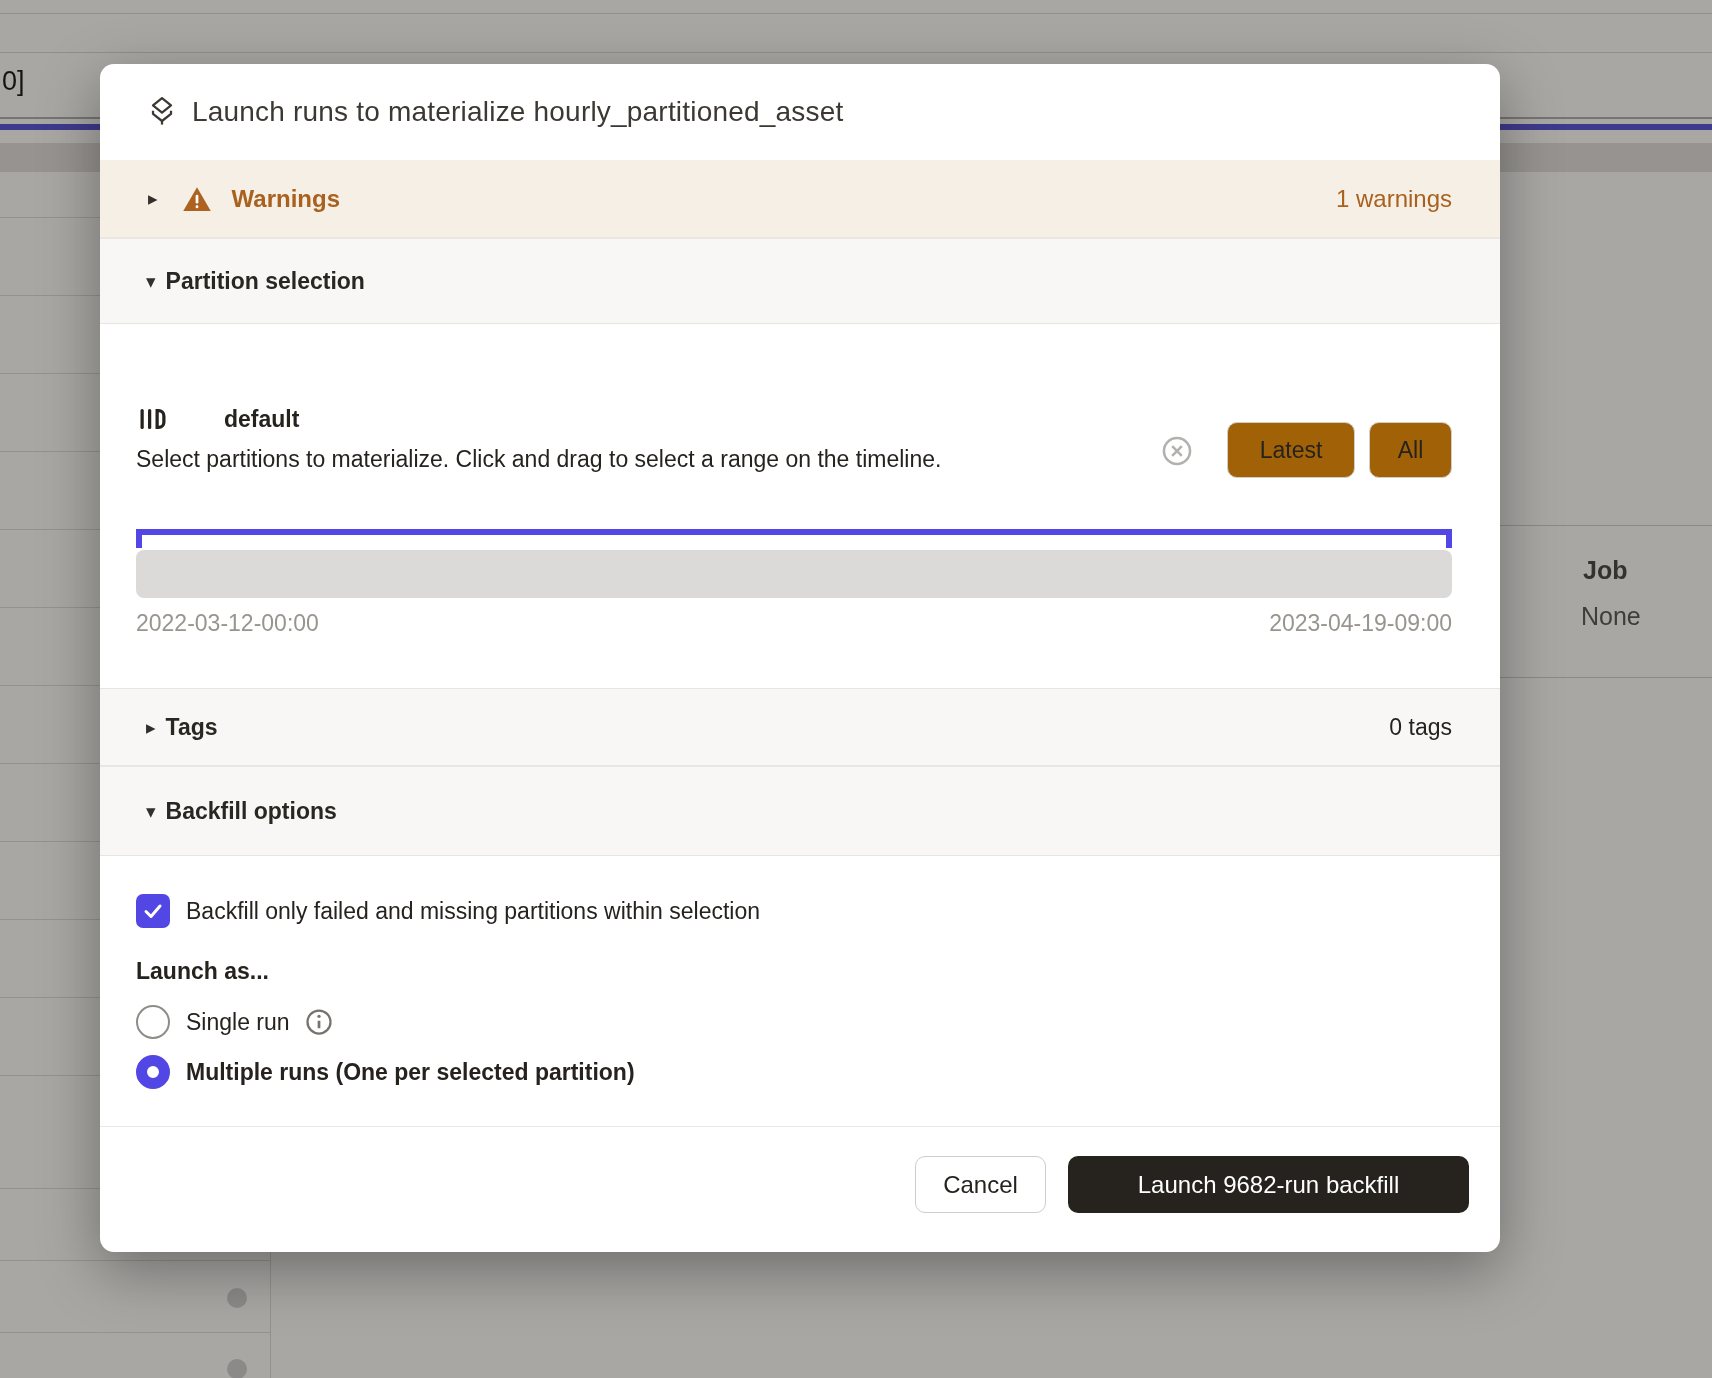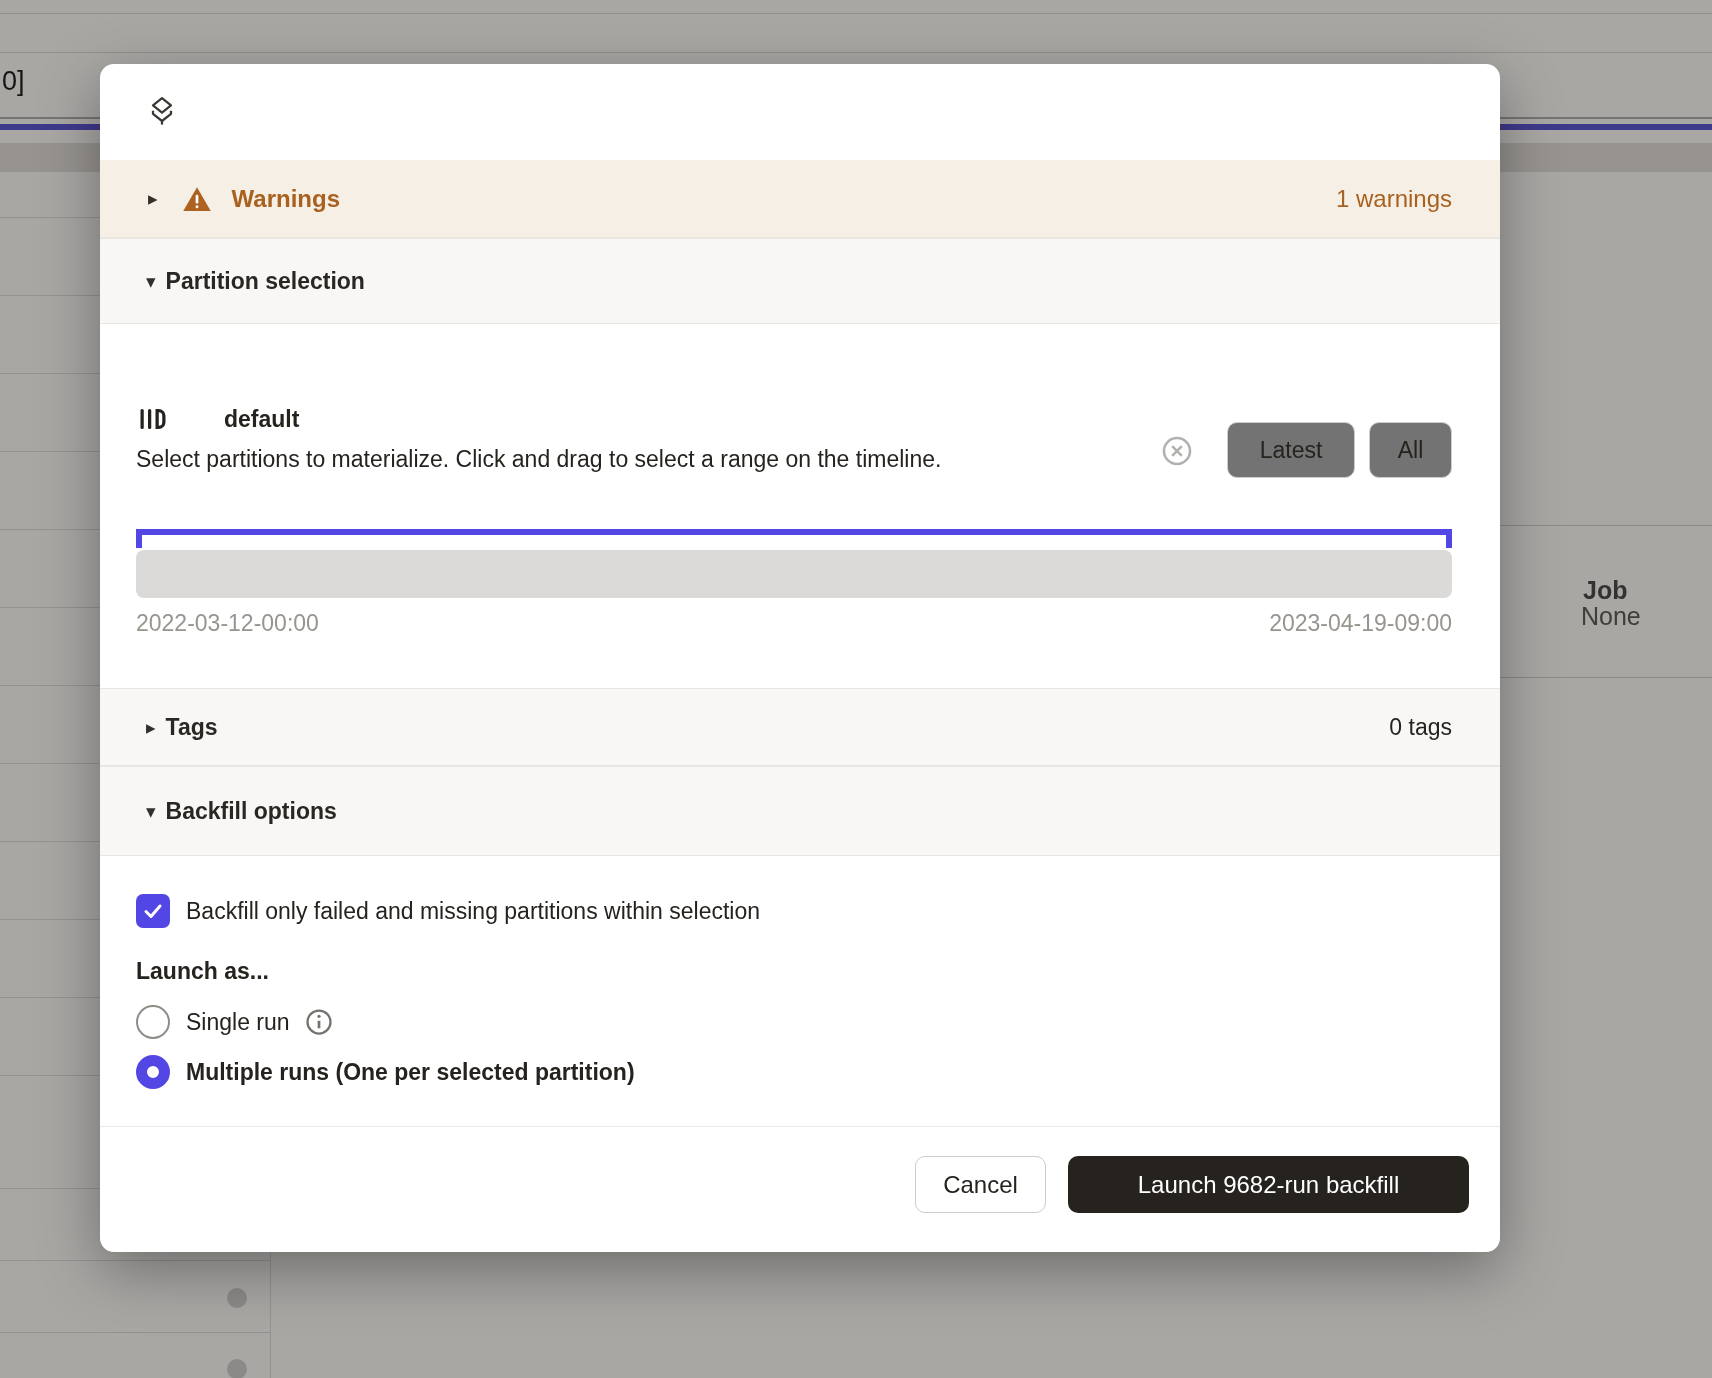--- a/index.html
+++ b/index.html
@@ -12,21 +12,21 @@
   
   .bd-line { position:absolute; background:#918e8b; height:1px; left:0; }
   .bd-row-line { position:absolute; background:#949290; height:1px; left:0; width:270px; }
   .bd-vline { position:absolute; background:#949290; width:1px; top:143px; bottom:0; left:270px; }
   .bd-topline-full { width:1712px; }
   .bd-truncated { position:absolute; left:2px; top:66px; font-size:27px; color:#161513; }
   .bd-focusline { position:absolute; left:0; top:124px; width:1712px; height:6px; background:#3e3a8c; }
   .bd-darkband { position:absolute; left:0; top:143px; width:1712px; height:29px; background:#969390; }
   .bd-underline2 { position:absolute; left:0; top:117px; width:1712px; height:2px; background:#767472; }
   .bd-right-divider { position:absolute; left:1500px; width:212px; height:1px; background:#8b8987; }
-  .bd-job-label { position:absolute; left:1583px; top:576px; font-size:25px; font-weight:bold; color:#343230; }
+  .bd-job-label { position:absolute; left:1583px; top:556px; font-size:25px; font-weight:bold; color:#343230; }
   .bd-job-value { position:absolute; left:1581px; top:602px; font-size:25px; color:#3f3d3a; }
   .bd-dot { position:absolute; width:20px; height:20px; border-radius:50%; background:#8c8a88; left:227px; }
 
   
   .modal {
     position:absolute; left:100px; top:64px; width:1400px; height:1188px;
     background:#ffffff; border-radius:14px;
     box-shadow:0 18px 60px rgba(0,0,0,0.35);
   }
   .m-abs { position:absolute; }
@@ -50,21 +50,21 @@
   #backfill-header { top:702px; height:90px; }
 
   .pset-row { left:38px; top:340px; display:flex; align-items:center;gap:44px; }
   .pset-name { margin-left:12px; font-size:23px; font-weight:bold; color:#26231f; }
   .pset-desc { left:36px; top:382px; font-size:23px; color:#26231f; }
 
   .range-input { left:36px; top:358px; width:1072px; height:56px; border:1.5px solid #d3d1cf;
     border-radius:10px; font-family:inherit; font-size:24px; color:#26221e; padding:0 60px 0 24px;
     background:#fff; outline:none; }
   .clear-btn { left:1060px; top:370px; width:34px; height:34px; background:none; border:none; cursor:pointer; padding:0; }
-  .pill-btn { top:358px; height:56px; background:#737373; border:1.5px solid #d0cecb; border-radius:10px;
+  .pill-btn { top:358px; height:56px; background:#a16207; border:1.5px solid #d0cecb; border-radius:10px;
     font-family:inherit; font-size:23px; color:#26221e; cursor:pointer; }
   #latest-btn { left:1127px; width:128px; }
   #all-btn { left:1269px; width:83px; }
 
   .bracket-bar { left:36px; top:465px; width:1316px; height:6px; background:#5246e4; }
   .bracket-cap { top:465px; width:6px; height:19px; background:#5246e4; }
   .timeline-bar { left:36px; top:486px; width:1316px; height:48px; background:#dcdad8; border-radius:8px; }
   .timeline-labels { left:36px; top:546px; width:1316px; display:flex; justify-content:space-between;
     font-size:23px; color:#98948f; }
 
@@ -125,20 +125,21 @@
 <div class="modal">
 
   <div class="m-abs m-header">
     <span>
       <svg class="icon-svg" width="36" height="36" viewBox="0 0 24 24" fill="none" stroke="#3c3934" stroke-width="1.5" stroke-linejoin="round">
         <path d="M12 2.8 L18 7.6 L12 12.4 L6 7.6 Z"></path>
         <path d="M6 11.2 v2 L12 18 L18 13.2 v-2"></path>
         <path d="M12 18 v2.4"></path>
       </svg>
     </span>
+    <span class="m-title">Launch runs to materialize hourly_partitioned_asset</span>
   </div>
 
   <div class="m-abs warn-row">
     <span class="caret">▸</span>
     <span class="warn-icon">
       <svg class="icon-svg" width="30" height="30" viewBox="0 0 24 24">
         <path d="M12 2.5 L23 21.5 H1 Z" fill="#ad6220"></path>
         <rect x="10.9" y="8.5" width="2.2" height="7" rx="1" fill="#ffffff"></rect>
         <rect x="10.9" y="17" width="2.2" height="2.4" rx="1" fill="#ffffff"></rect>
       </svg>

